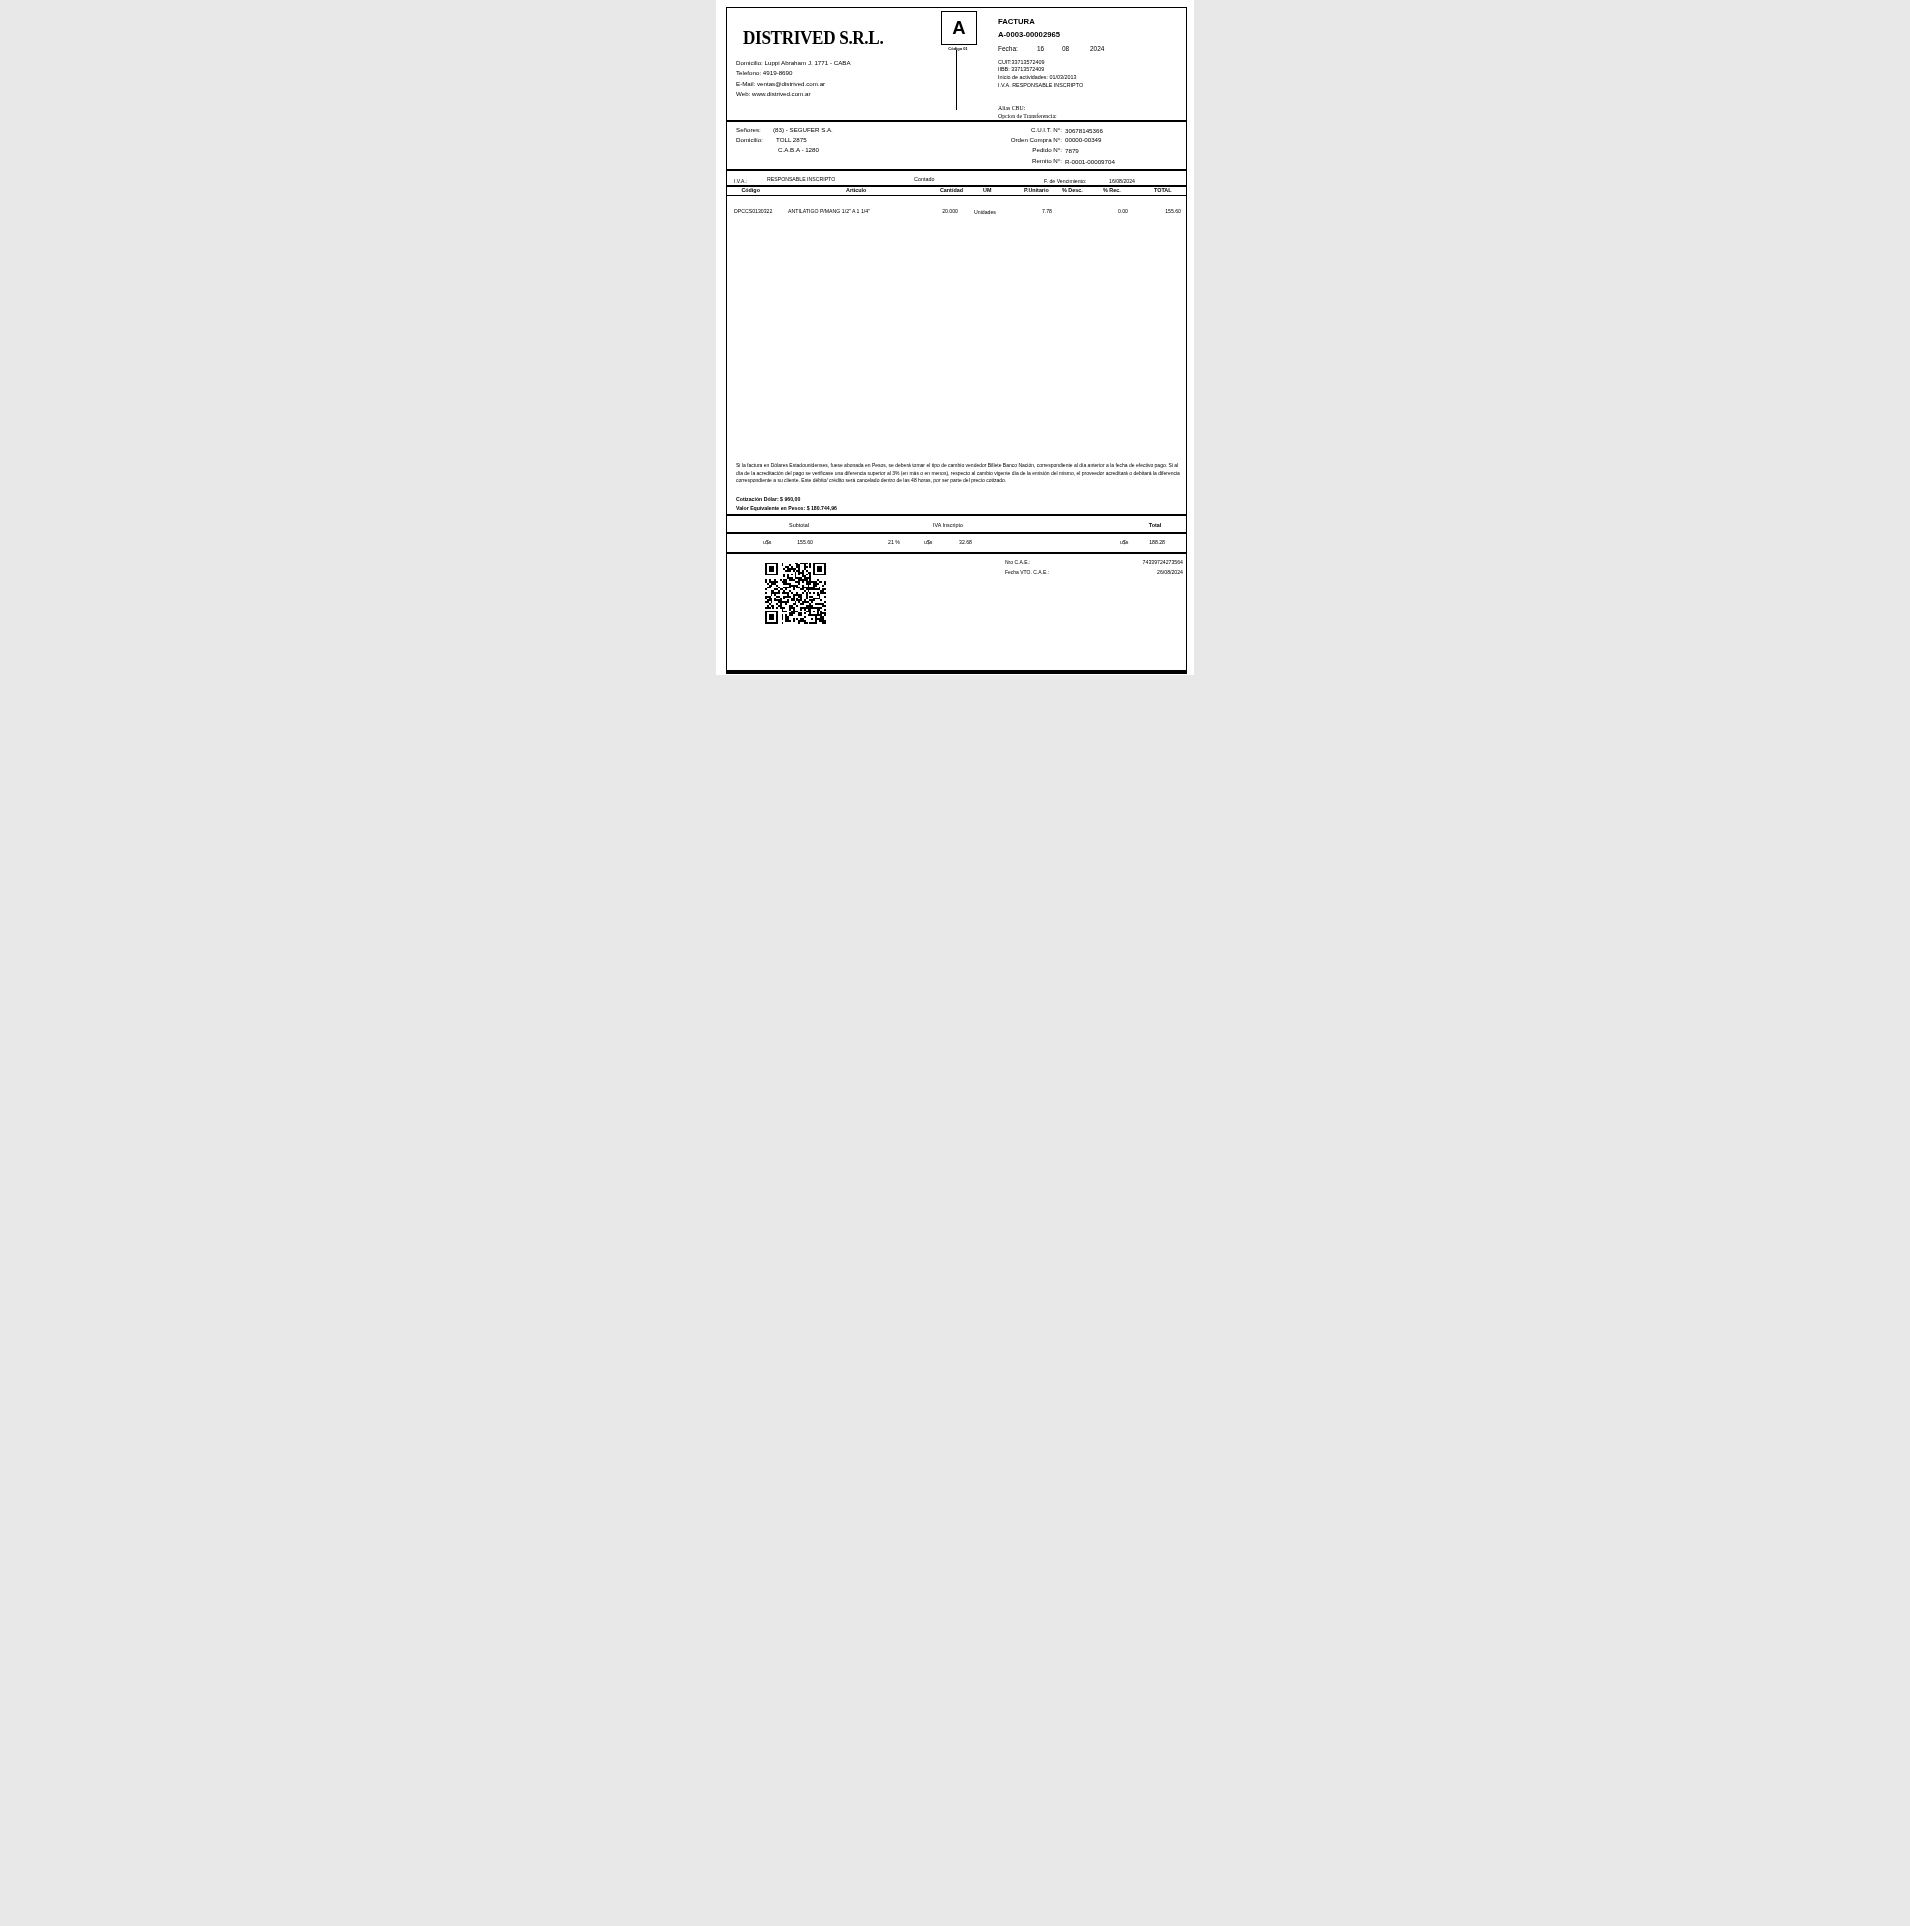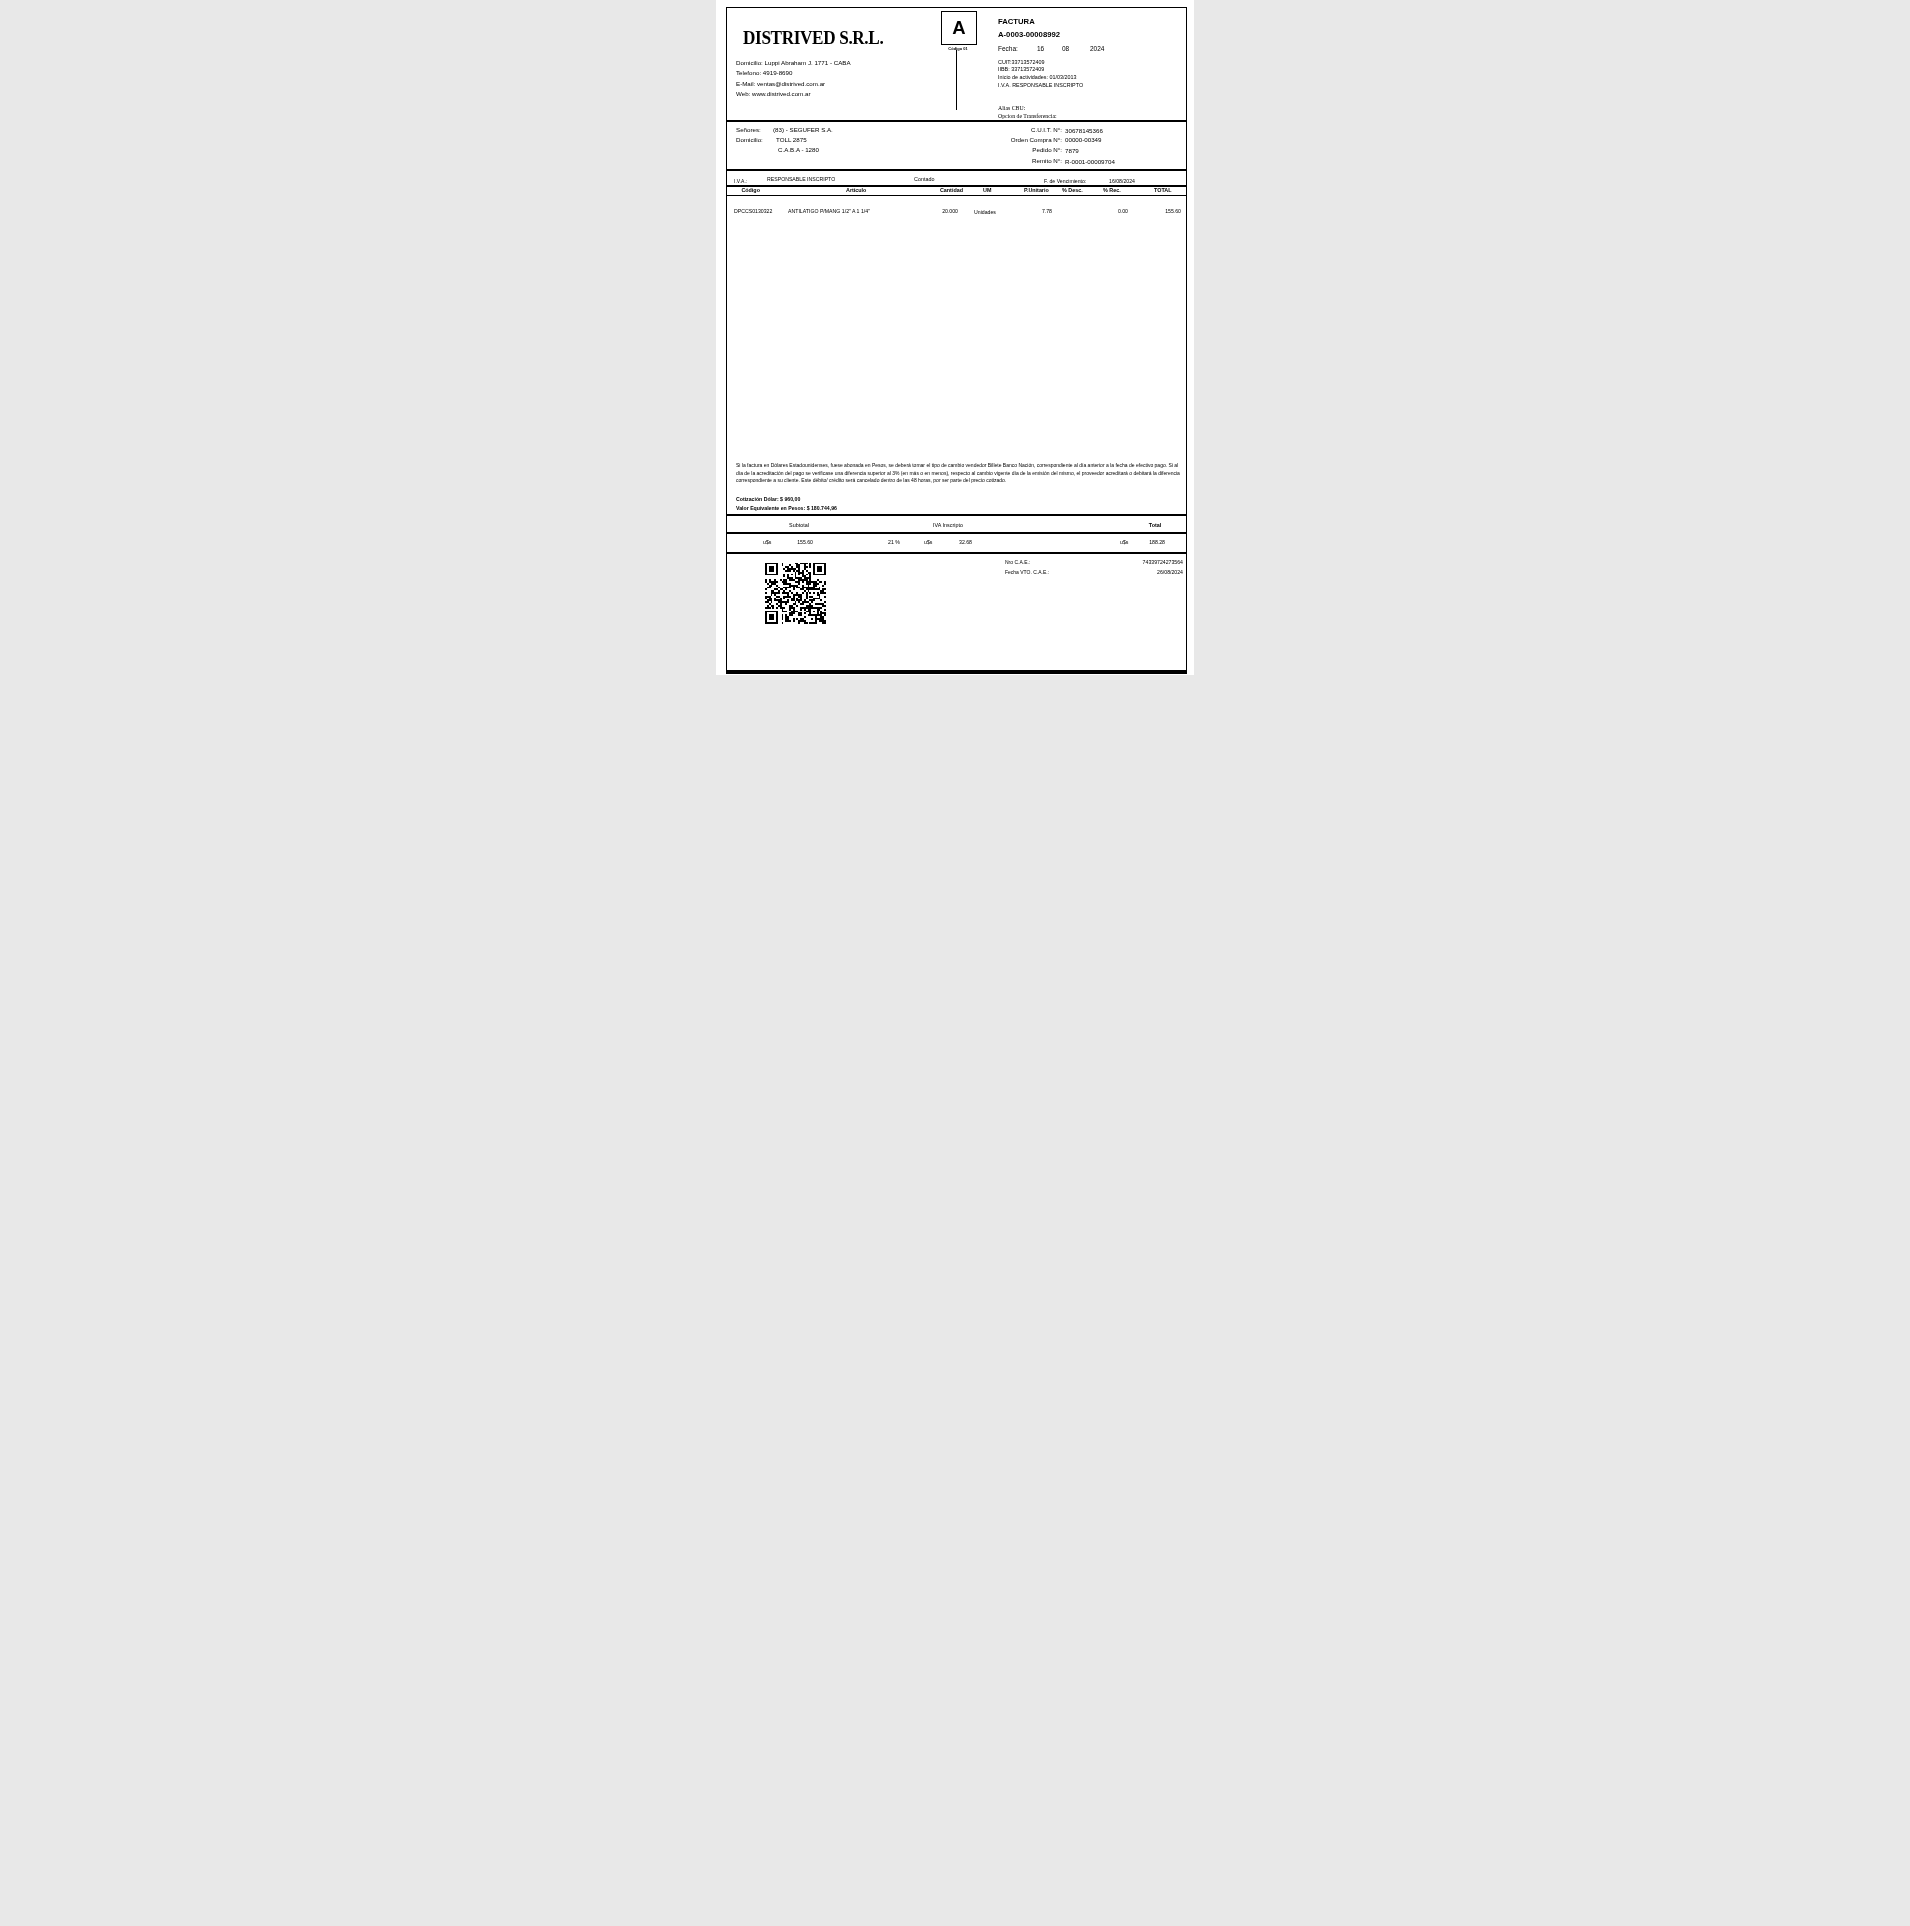--- a/index.html
+++ b/index.html
@@ -65,21 +65,21 @@
   <div class="abs f16" style="left:20px;top:80px;">E-Mail: ventas@distrived.com.ar</div>
   <div class="abs f16" style="left:20px;top:90px;">Web: www.distrived.com.ar</div>
 
   <div id="letter-box" style="left:225px;top:11.2px;width:34px;height:32px;font-size:18.5px;">
     <span>A</span>
   </div>
   <div class="abs bold center" style="left:225px;top:46px;width:34px;font-size:4px;">Código 01</div>
   <div class="vline" style="left:240px;top:50px;width:0.8px;height:60px;"></div>
 
   <div class="abs f20b" style="left:282px;top:17px;">FACTURA</div>
-  <div class="abs f20b" style="left:282px;top:30px;">A-0003-00008992</div>
+  <div class="abs f20b" style="left:282px;top:30px;">A-0003-00002965</div>
   <div class="abs f17" style="left:282px;top:45px;">Fecha:</div>
   <div class="abs f17" style="left:321px;top:45px;">16</div>
   <div class="abs f17" style="left:346px;top:45px;">08</div>
   <div class="abs f17" style="left:374px;top:45px;">2024</div>
   <div class="abs f14" style="left:282px;top:59px;">CUIT:33713572409</div>
   <div class="abs f14" style="left:282px;top:66px;">IIBB: 33713572409</div>
   <div class="abs f14" style="left:282px;top:74px;">Inicio de actividades: 01/03/2013</div>
   <div class="abs f14" style="left:282px;top:82px;">I.V.A. RESPONSABLE INSCRIPTO</div>
   <div class="abs serif f15" style="left:282px;top:105px;">Alias CBU:</div>
   <div class="abs serif f15" style="left:282px;top:113px;">Opcion de Transferencia:</div>

